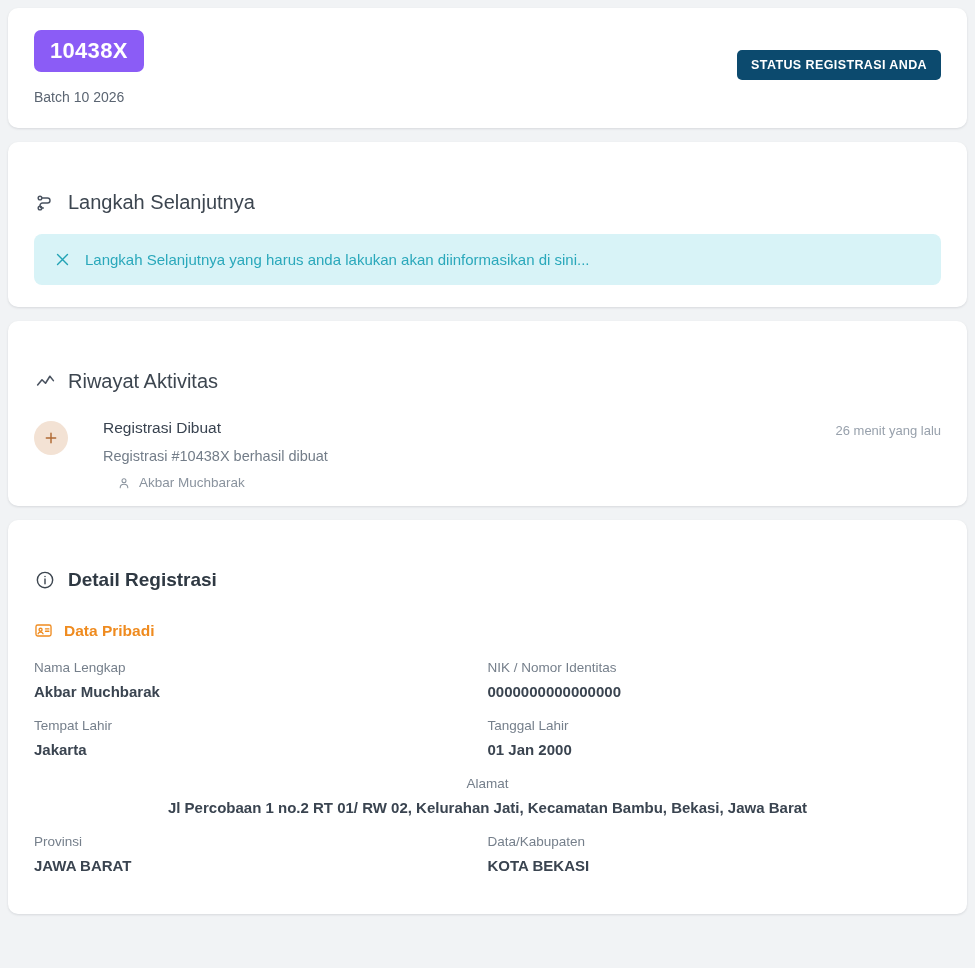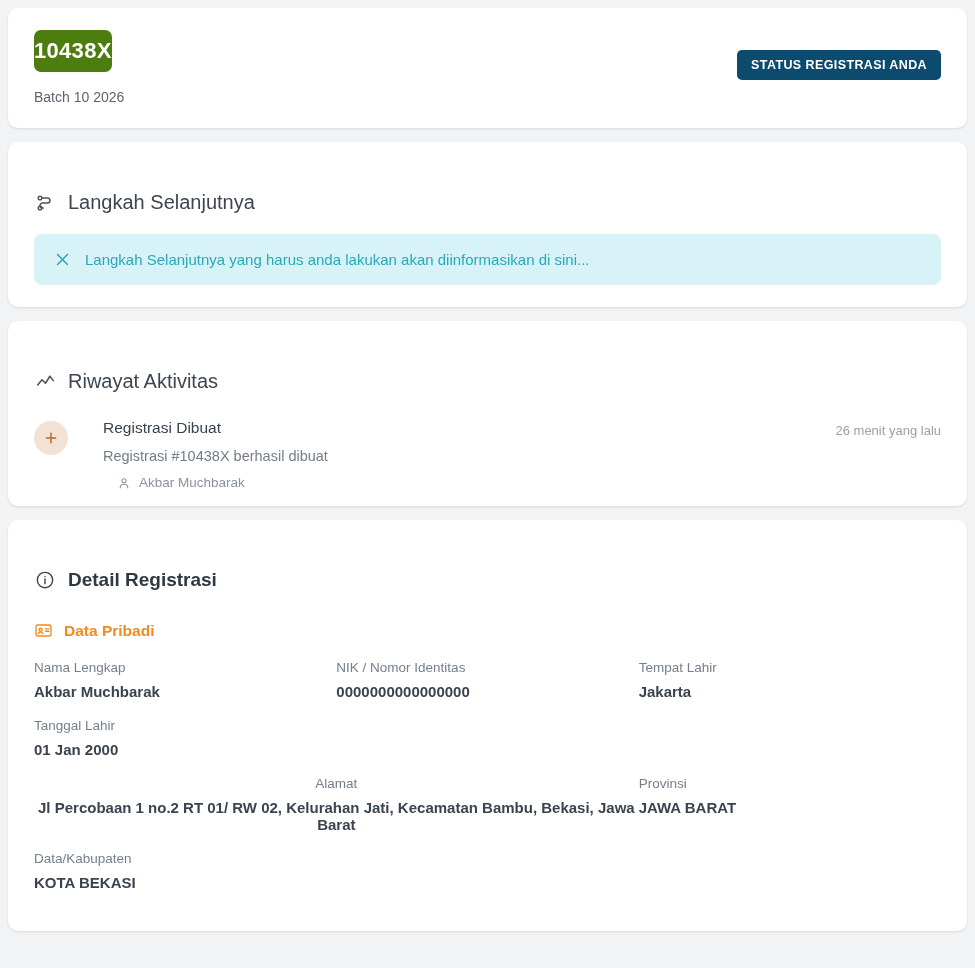--- a/index.html
+++ b/index.html
@@ -24,26 +24,26 @@
   }
 
   
   .header-card {
     padding: 22px 26px 20px 26px;
     position: relative;
     min-height: 120px;
   }
   .batch-badge {
     display: inline-block;
-    background: #4d7c0f;
+    background: #8b5cf6;
     color: #ffffff;
     font-size: 22px;
     font-weight: bold;
     letter-spacing: .3px;
-    padding: 8px 0;
+    padding: 8px 16px;
     border-radius: 7px;
   }
   .batch-sub {
     margin-top: 17px;
     font-size: 14px;
     color: #5b6572;
   }
   .status-pill {
     position: absolute;
     top: 42px;
@@ -162,21 +162,21 @@
     margin-top: 30px;
     margin-bottom: 20px;
   }
   .subsection-label {
     color: #ef8b1f;
     font-size: 15.5px;
     font-weight: bold;
   }
   .fields {
     display: grid;
-    grid-template-columns: 1fr 1fr 1fr;
+    grid-template-columns: 1fr 1fr;
     column-gap: 0px;
     row-gap: 0px;
   }
   .field { margin-bottom: 18px; }
   .field.full { grid-column: 1 / span 2; text-align: center; }
   .field-label {
     font-size: 13.5px;
     color: #757f8b;
     margin-bottom: 8px;
   }

